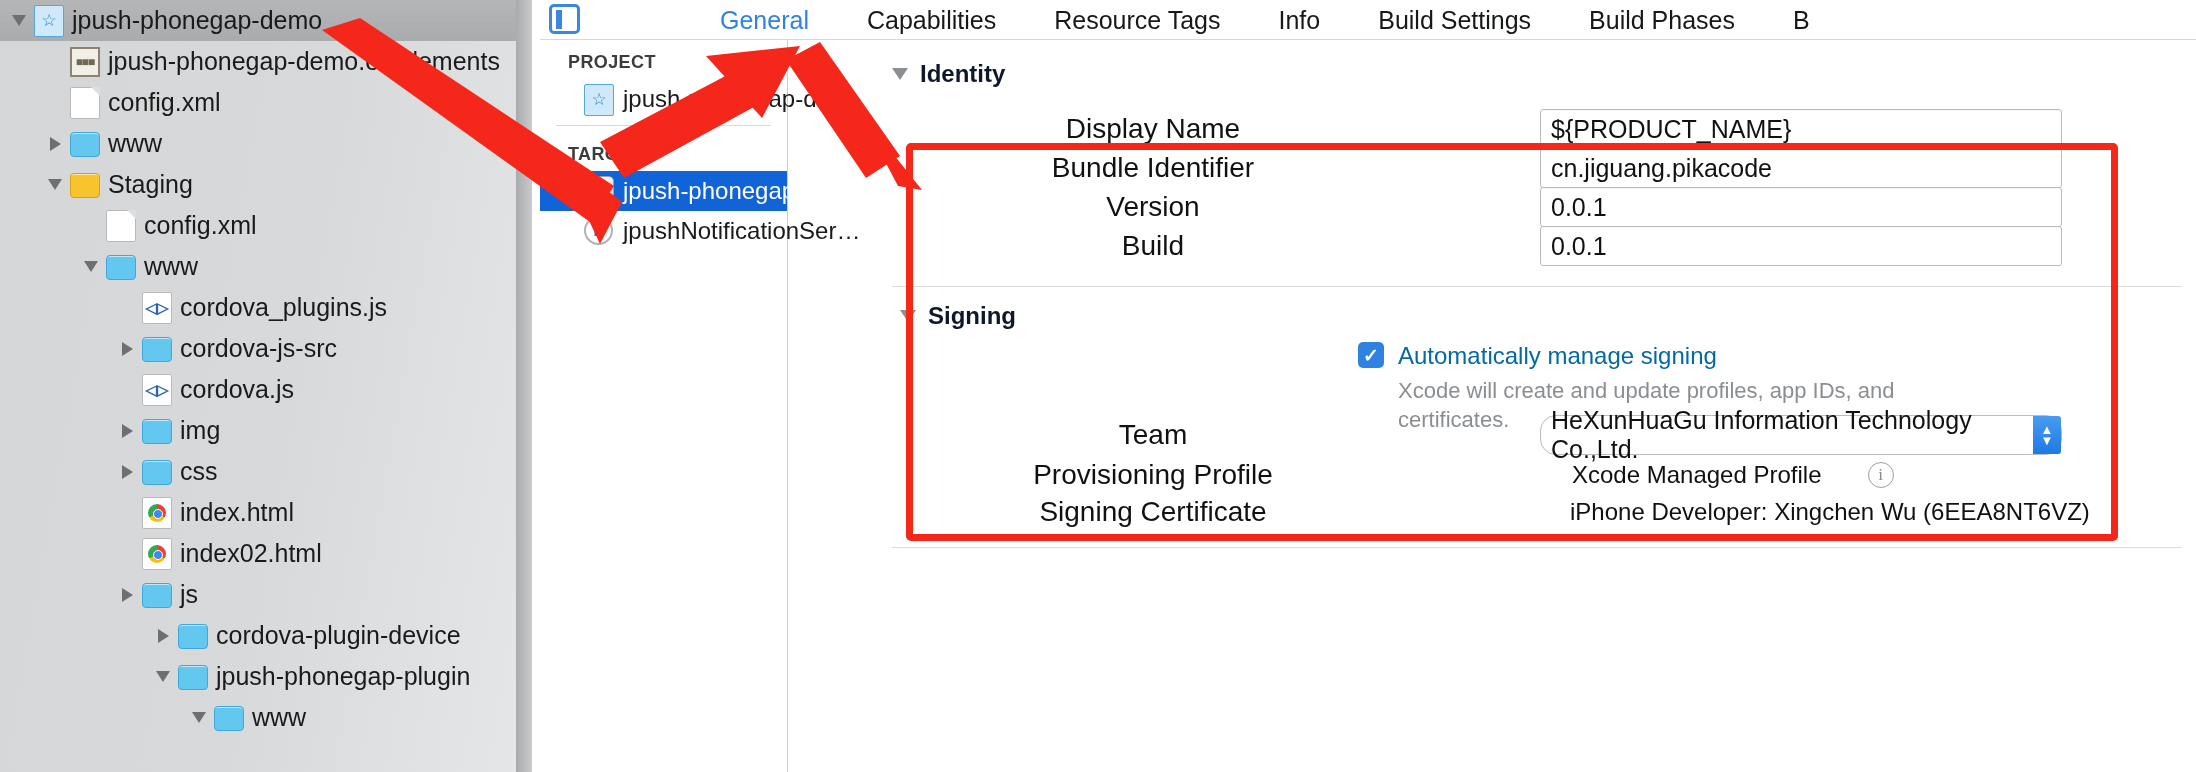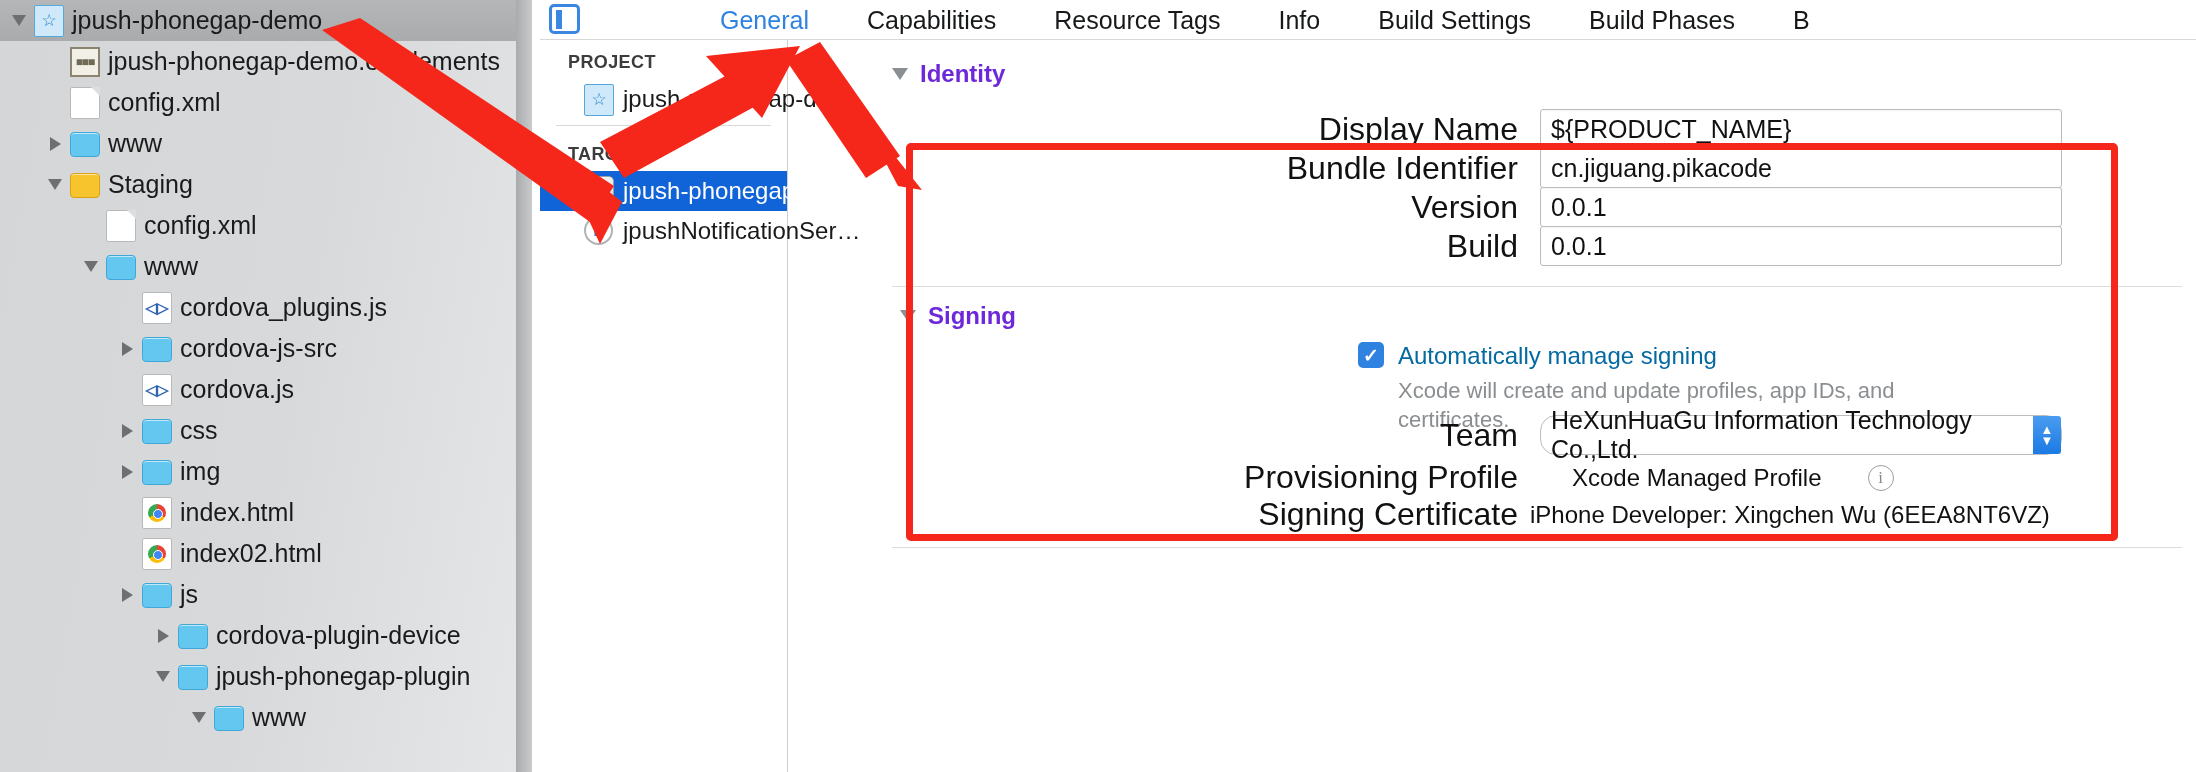--- a/index.html
+++ b/index.html
@@ -169,34 +169,34 @@
   }
   .ic-ext {
     width:29px;height:29px;border:2px solid #b0b3b7;border-radius:50%;
     display:flex;align-items:center;justify-content:center;
     font-size:15px;color:#2f6fd0;font-weight:bold;background:#fff;
   }
 
   
   .content { position: absolute; left: 248px; top: 40px; width: 1416px; height: 732px; }
   .section-title {
-    position:absolute; font-size:24px; font-weight:bold; color:#6d28d9;
+    position:absolute; font-size:24px; font-weight:bold; color:#0f172a;
     display:flex; align-items:center; gap:12px;
   }
   .tri {
     width:0;height:0;
     border-top:12px solid #8c8f92;
     border-left:8px solid transparent;
     border-right:8px solid transparent;
   }
   .hr { position:absolute; height:1px; background:#dcdcdc; }
 
   .frow { position:absolute; display:flex; align-items:center; }
   .flabel {
-    font-size:32px; color:#111; text-align:right; white-space:nowrap;
+    font-size:28px; color:#111; text-align:center; white-space:nowrap;
   }
   .finput {
     border:1px solid #b9bcc0; background:#fff; border-radius:3px;
     height:40px; display:flex; align-items:center;
     padding: 0 10px; font-size:25px; color:#111;
     box-shadow: inset 0 1px 1px rgba(0,0,0,.04);
   }
   .fstatic { font-size:24px; color:#111; white-space:nowrap; }
 
   .popup {
@@ -315,29 +315,29 @@
           <div class="ic-js">◁▷</div>
         </span>
         <span>cordova.js</span>
       </div>
       <div class="nav-row">
         <div style="width:114px;min-width:114px"></div>
         <span class="disclosure right"></span>
         <span class="nav-icon">
           <div class="ic-folder"></div>
         </span>
+        <span>img</span>
+      </div>
+      <div class="nav-row">
+        <div style="width:114px;min-width:114px"></div>
+        <span class="disclosure right"></span>
+        <span class="nav-icon">
+          <div class="ic-folder"></div>
+        </span>
         <span>css</span>
-      </div>
-      <div class="nav-row">
-        <div style="width:114px;min-width:114px"></div>
-        <span class="disclosure right"></span>
-        <span class="nav-icon">
-          <div class="ic-folder"></div>
-        </span>
-        <span>img</span>
       </div>
       <div class="nav-row">
         <div style="width:114px;min-width:114px"></div>
         <span class="disclosure none"></span>
         <span class="nav-icon">
           <div class="ic-html">
             <span class="chrome"></span>
           </div>
         </span>
         <span>index.html</span>
@@ -480,21 +480,21 @@
           <span class="stepper">▲<br>▼</span>
         </div>
       </div>
 
       <div class="frow" style="left:0; top:419px; width:1330px;gap:32px;">
         <div class="flabel" style="width:730px;">Provisioning Profile</div>
         <div class="fstatic" style="margin-left:22px;">Xcode Managed Profile</div>
         <div class="infoi" style="margin-left:14px;">i</div>
       </div>
 
-      <div class="frow" style="left:0; top:456px; width:1330px;">
+      <div class="frow" style="left:0; top:456px; width:1330px;gap:40px;">
         <div class="flabel" style="width:730px;">Signing Certificate</div>
         <div class="fstatic" style="margin-left:12px;">iPhone Developer: Xingchen Wu (6EEA8NT6VZ)</div>
       </div>
 
       <div class="hr" style="left:104px; top:507px; width:1290px;"></div>
     </div>
   </div>
 
   <div class="redbox" style="left:906px; top:143px; width:1212px; height:398px;"></div>
 

